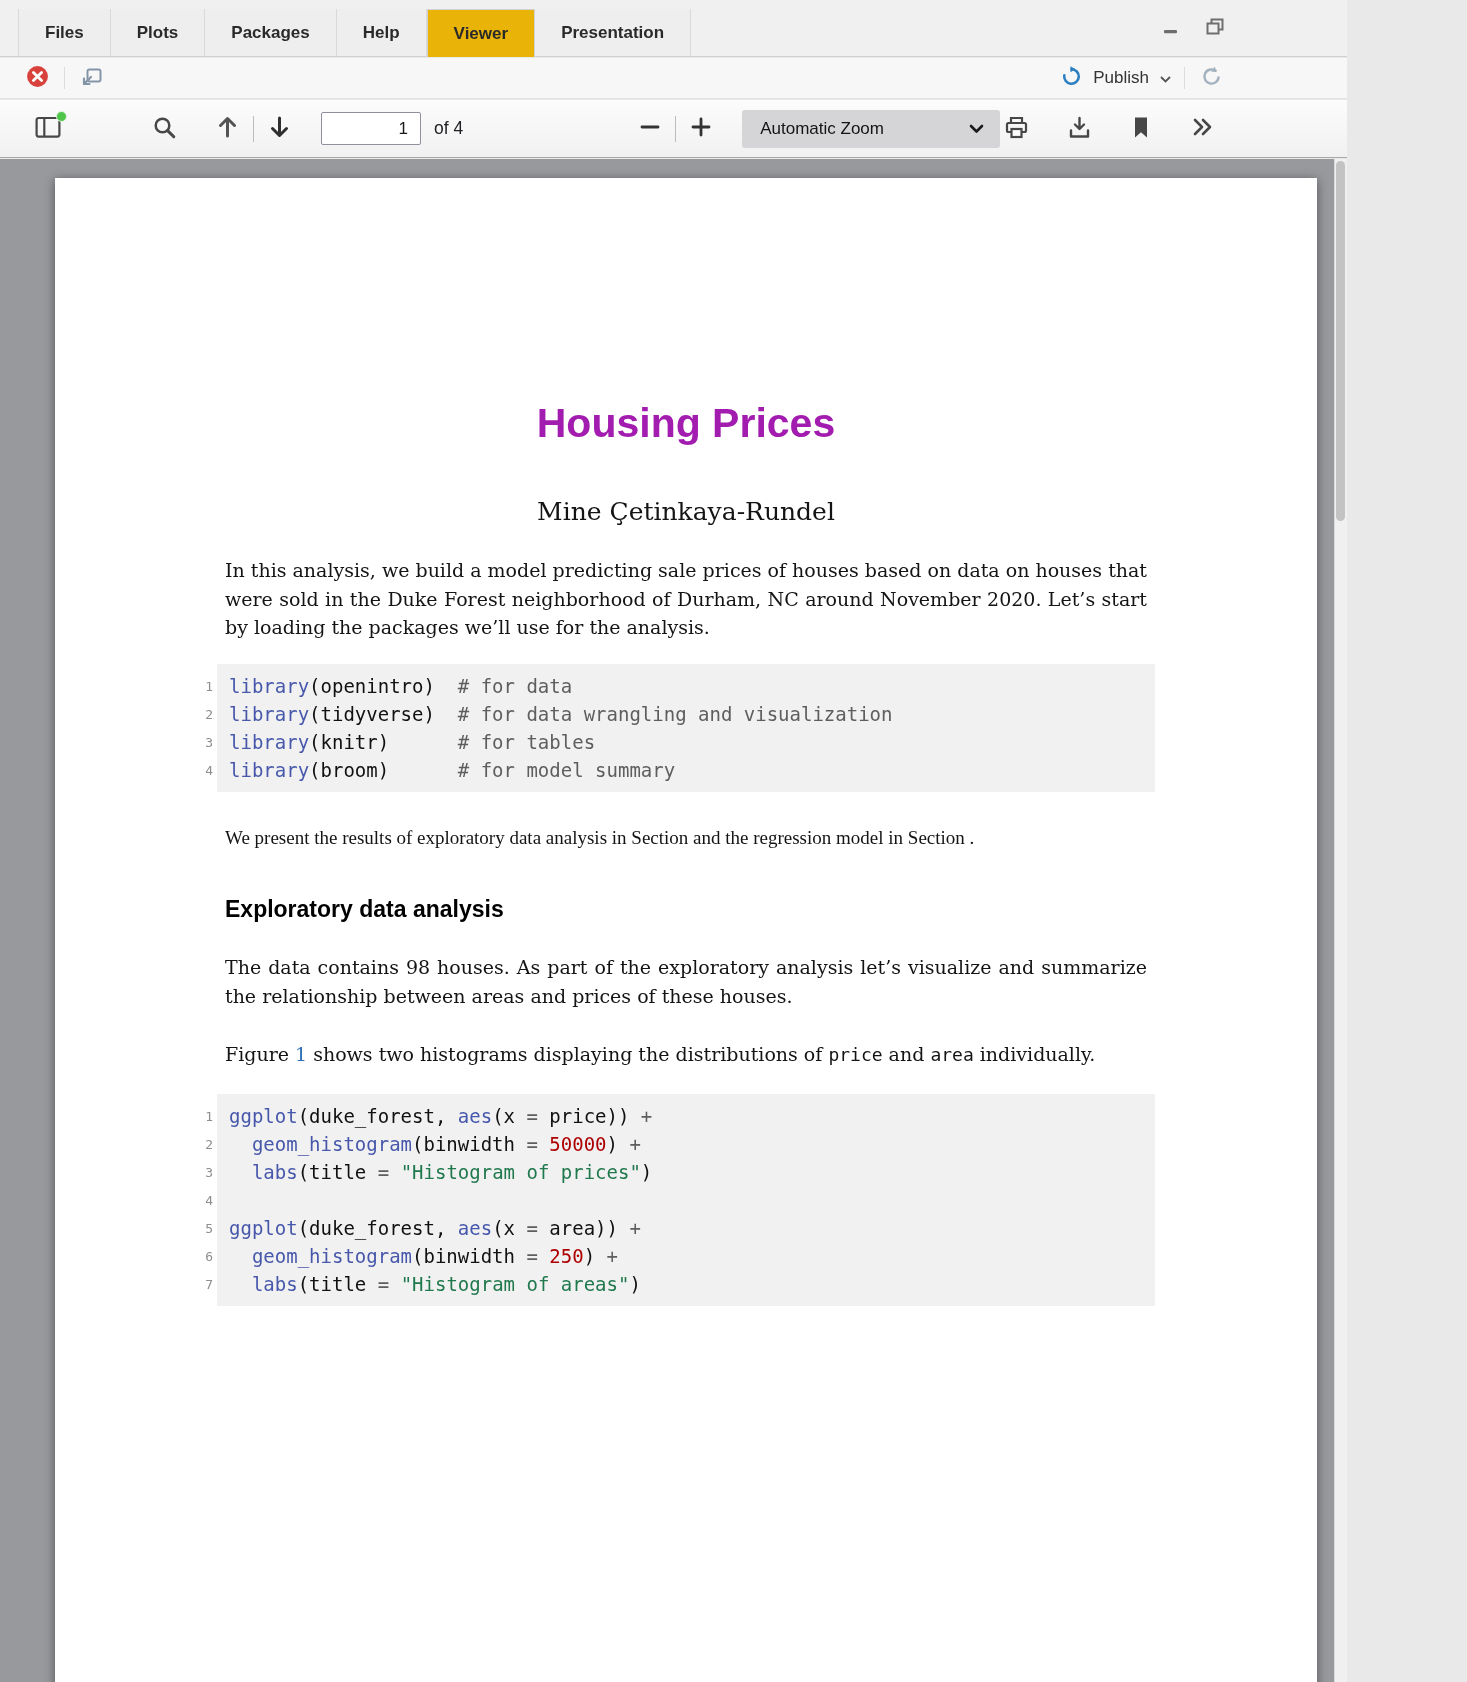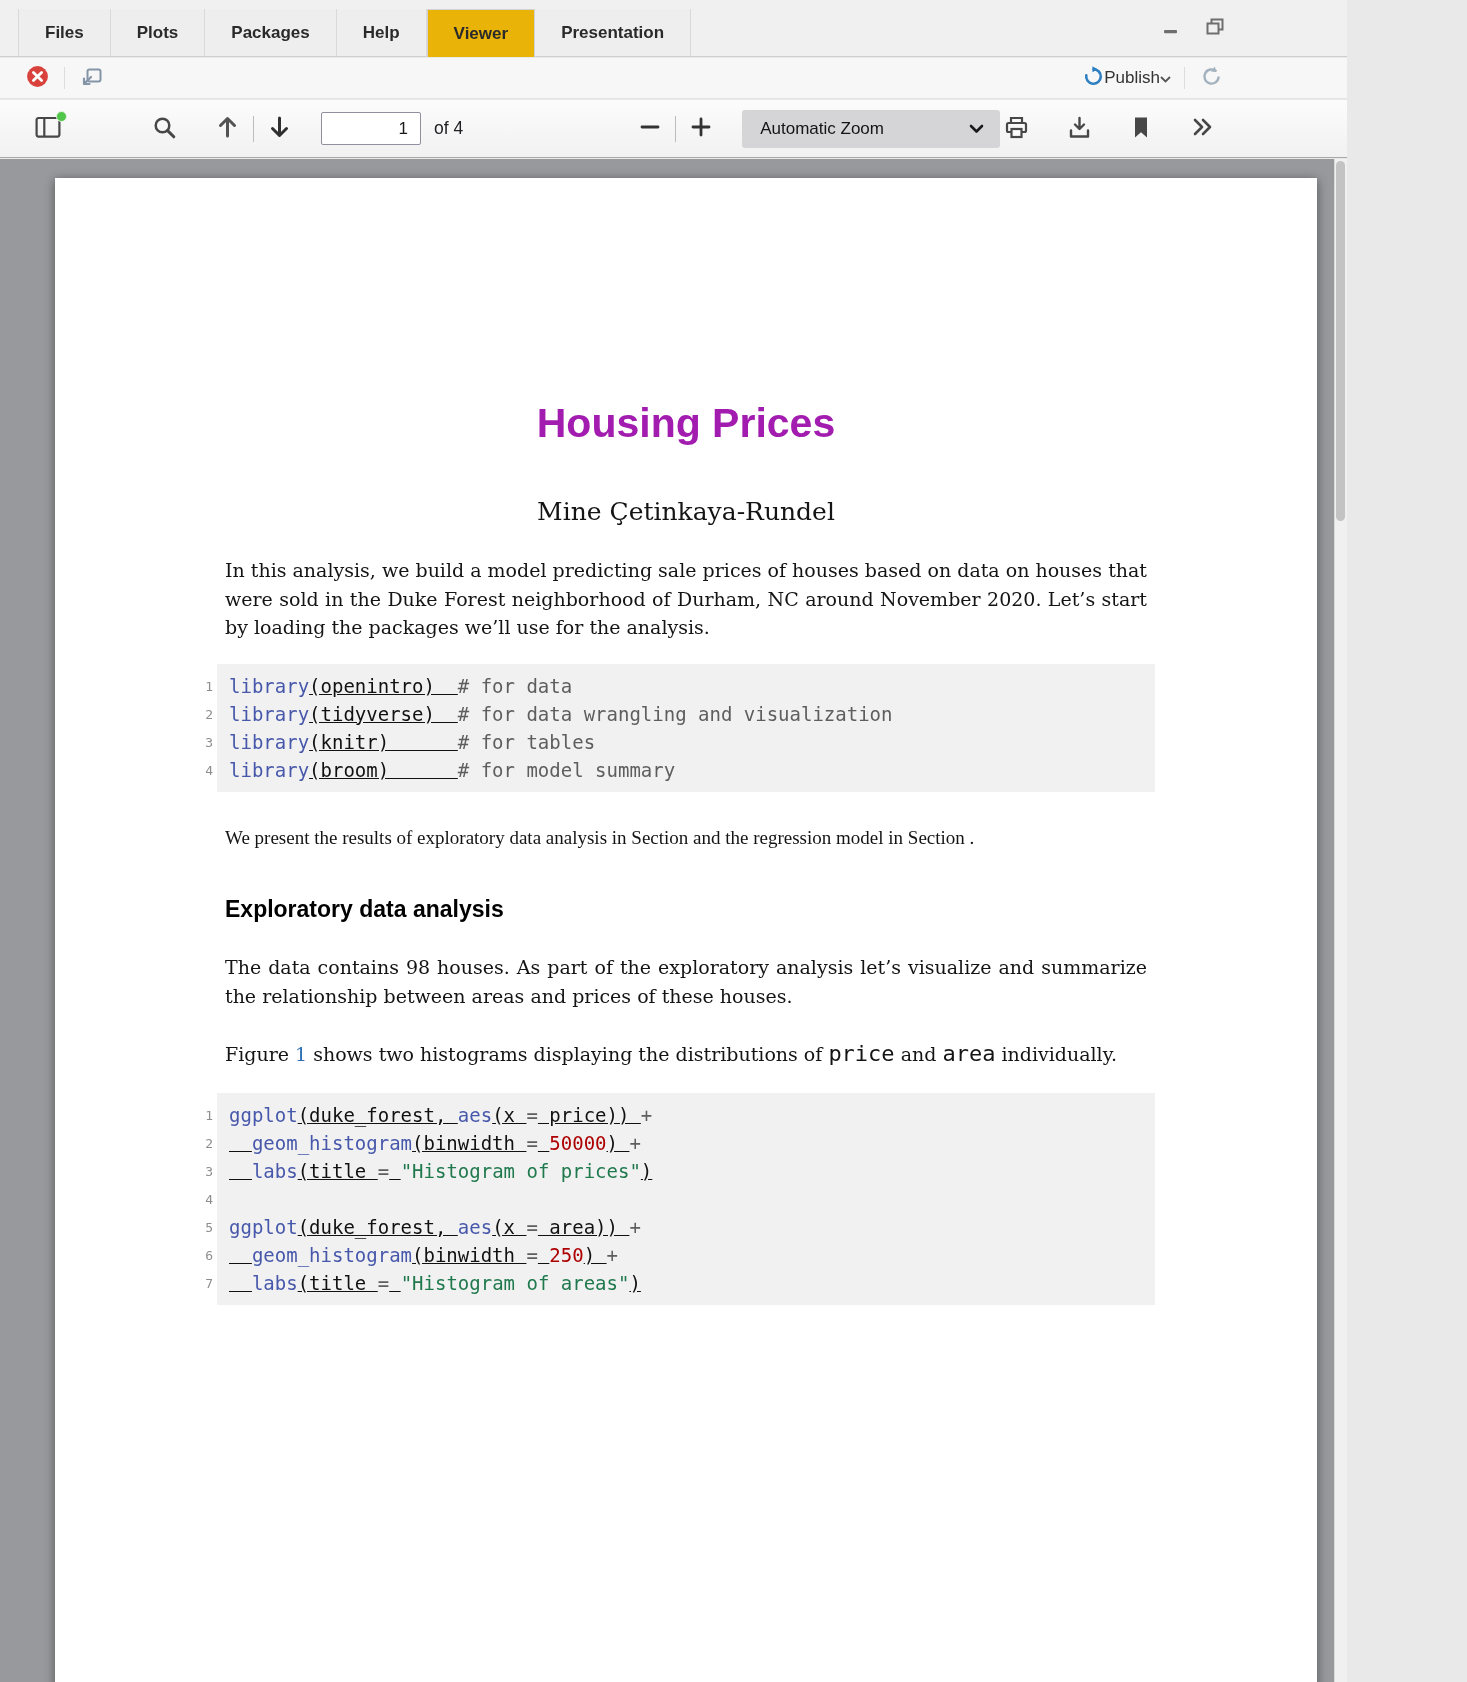--- a/index.html
+++ b/index.html
@@ -33,21 +33,21 @@
   .pane-btn { background:none; border:none; padding:4px; cursor:pointer; display:flex; align-items:center; }
 
   
   .toolbar2 {
     position:absolute; top:58px; left:0; right:0; height:41px;
     background:#f7f7f8; border-bottom:1px solid #e3e3e3;
     display:flex; align-items:center; padding:0 24px;
   }
   .tb2-sep { width:1px; height:22px; background:#dddddd; margin:0 13px; }
   .icon-btn { background:none; border:none; padding:2px; display:flex; align-items:center; cursor:pointer; }
-  .publish-group { margin-left:auto; display:flex; align-items:center; gap:0; cursor:pointer; }
+  .publish-group { margin-left:auto; display:flex; align-items:center; gap:11px; cursor:pointer; }
   .publish-label { font-size:17px; color:#333; }
   .toolbar2-right { margin-left:auto; display:flex; align-items:center; margin-right:98px; }
 
   
   .pdftoolbar {
     position:absolute; top:100px; left:0; right:0; height:58px;
     background:linear-gradient(#fcfcfd,#f1f1f2);
     border-bottom:1px solid #a8a8a8;
     display:flex; align-items:center; padding-left:32px;
   }
@@ -102,23 +102,23 @@
   .code-line { position:relative; white-space:pre; min-height:28px; }
   .line-num {
     position:absolute; left:-46px; top:8px; width:30px; text-align:right;
     color:#8e8e8e; font-size:13px; line-height:1; font-family:"DejaVu Sans Mono", monospace;
   }
   .tok-fn { color:var(--tok-fn,#4758AB); }
   .tok-co { color:var(--tok-co,#5E5E5E); }
   .tok-nu { color:var(--tok-nu,#AD0000); }
   .tok-st { color:var(--tok-st,#20794D); }
   .tok-op { color:var(--tok-op,#5E5E5E); }
-  .tok-pl { color:var(--tok-pl,#111111);text-decoration:underline; }
+  .tok-pl { color:var(--tok-pl,#111111); }
   .seg-link { color:var(--link,#2E6FB7); cursor:pointer; }
-  .seg-code { font-family:"DejaVu Sans Mono", monospace; font-size:22px; }
+  .seg-code { font-family:"DejaVu Sans Mono", monospace; font-size:18px; }
 </style>
 </head>
 <body>
 
 <div class="app">
 
   <div class="tabbar">
     <div class="tab">
         <span>Files</span>
       </div>

